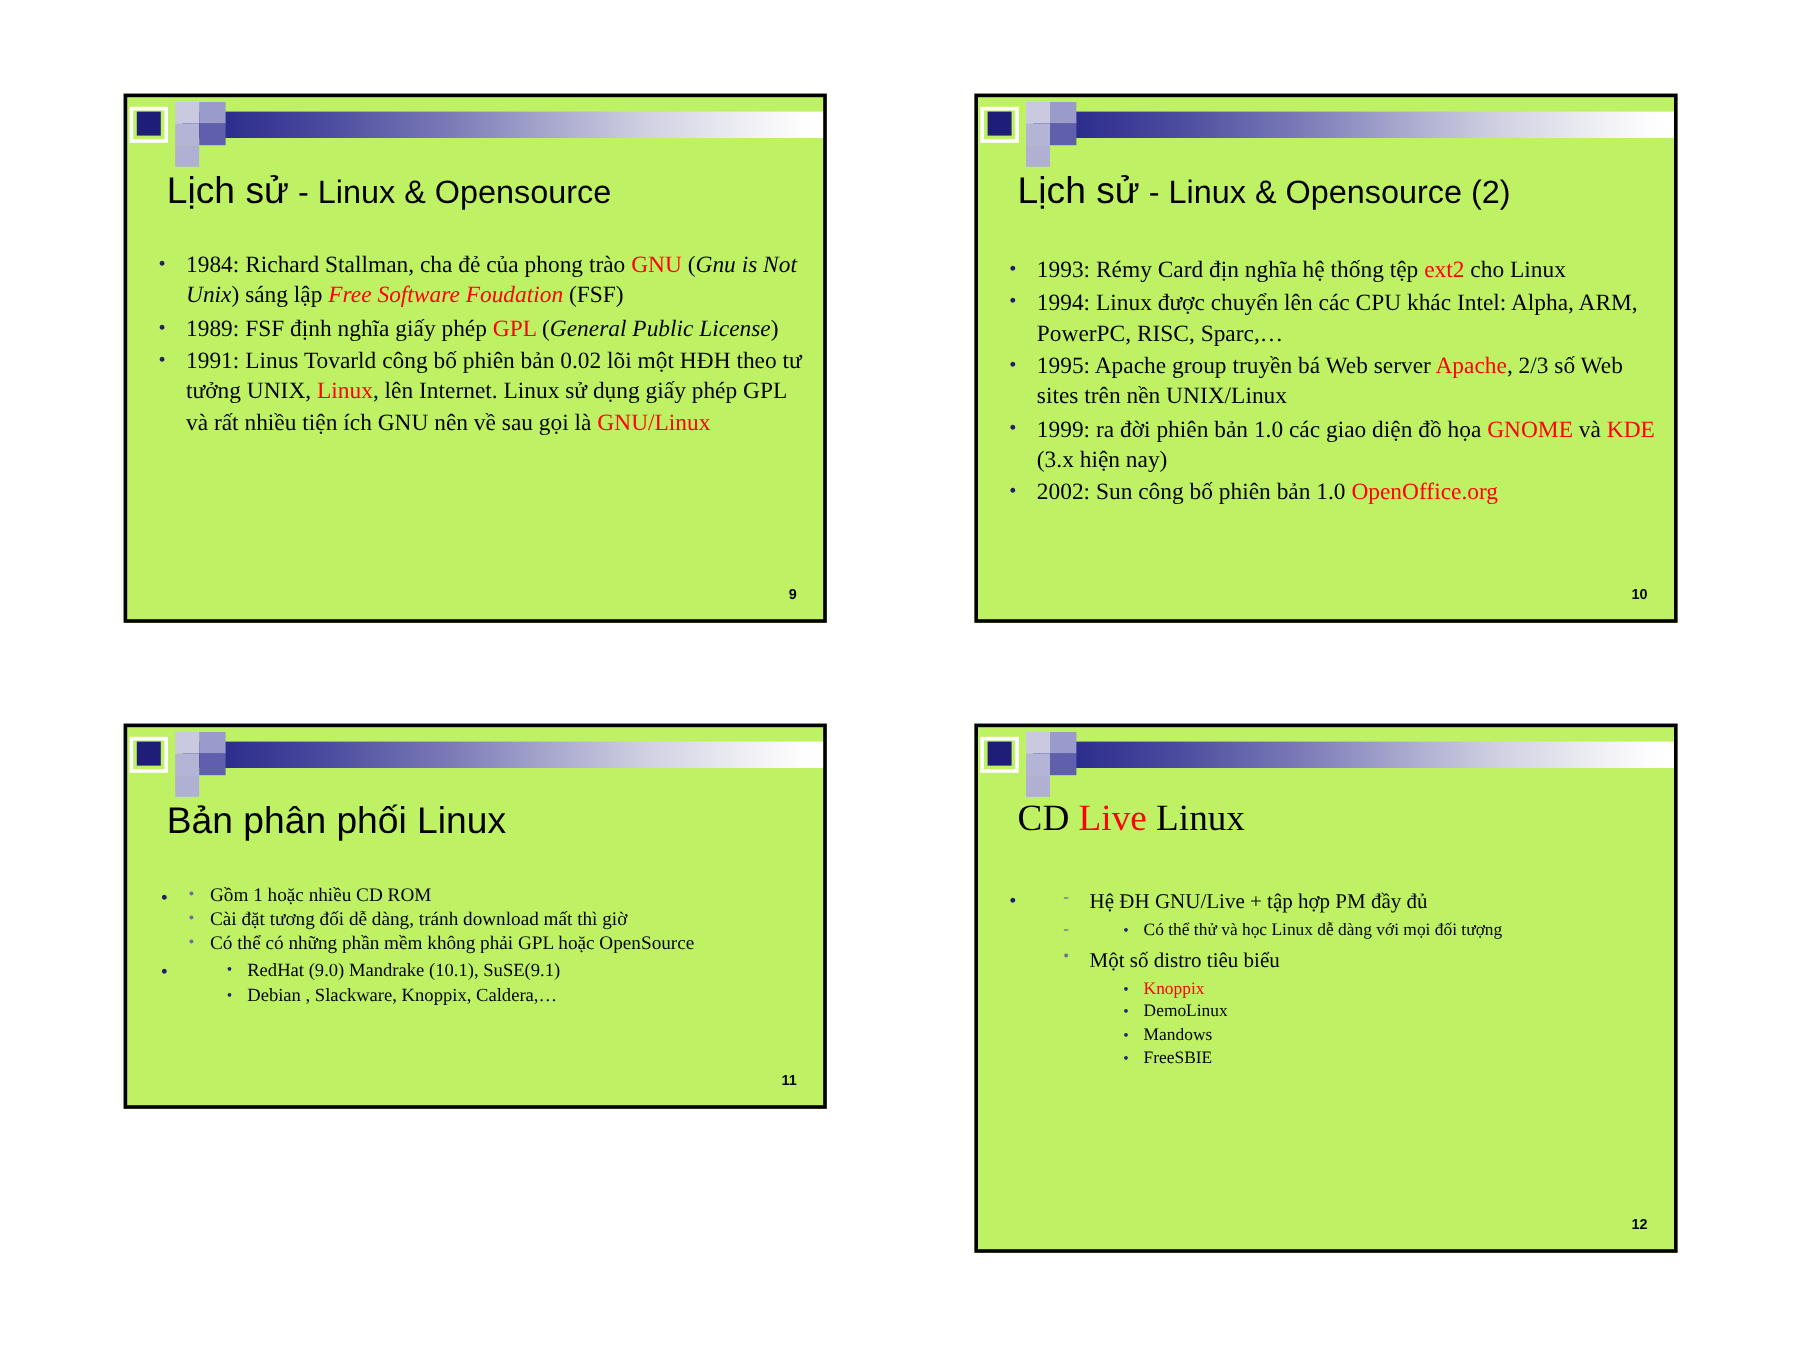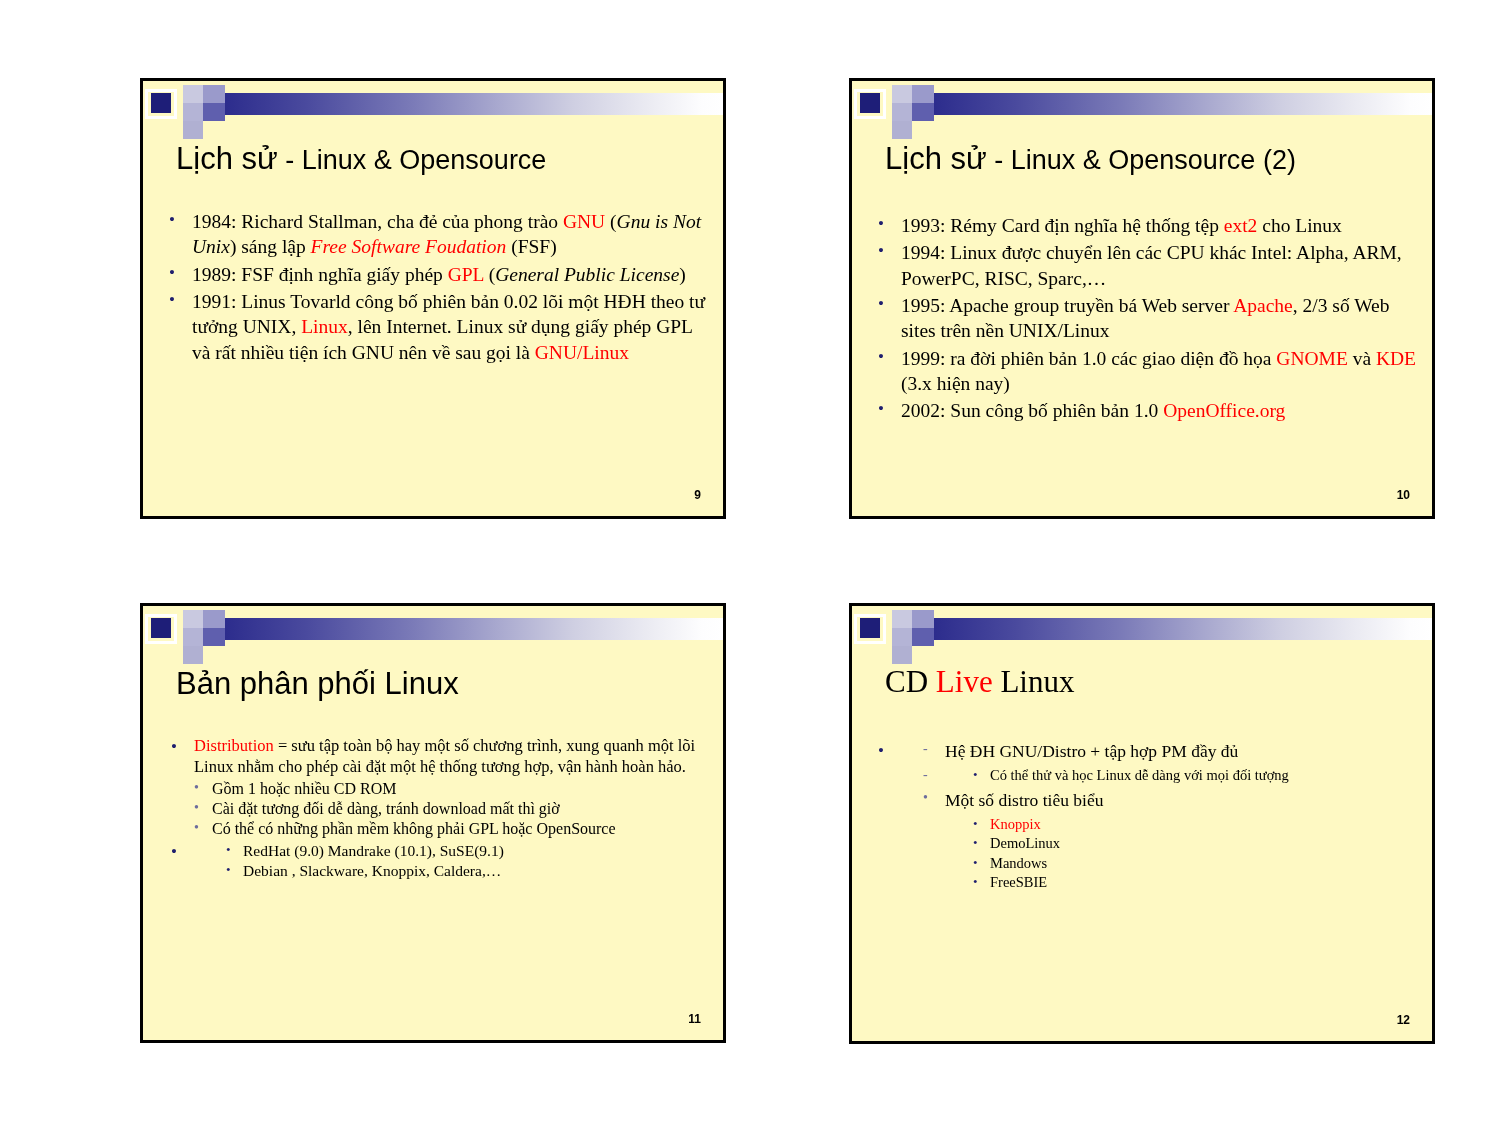--- a/index.html
+++ b/index.html
@@ -16,29 +16,28 @@
   #handout {
     position: relative;
     width: 1499px;
     height: 1124px;
     background: #ffffff;
   }
 
   
   .slide {
     position: absolute;
-    background: #fef9c3;
+    background: #bef264;
     border: 3px solid #000000;
     box-sizing: border-box;
     overflow: hidden;
-    margin-left: 37px;
   }
   .slide-1 { left: 103px;  top: 78px;  width: 586px; height: 441px; }
   .slide-2 { left: 812px;  top: 78px;  width: 586px; height: 441px; }
-  .slide-3 { left: 103px;  top: 603px; width: 586px; height: 440px; }
+  .slide-3 { left: 103px;  top: 603px; width: 586px; height: 321px; }
   .slide-4 { left: 812px;  top: 603px; width: 586px; height: 441px; }
 
   
   .deco {
     position: absolute;
     left: 0;
     top: 0;
     width: 100%;
     height: 52px;
   }
@@ -265,21 +264,20 @@
     </div>
 
     <div class="slide-title" style="top:62px;">
       <span class="t-main">Bản phân phối Linux</span>
     </div>
 
     <div class="body-area" style="top:130px; left:28px; right:16px;">
       <ul class="lv lvl1">
         <li class="item">
           <span class="bullet">•</span>
-          <span class="txt"><span class="red">Distribution</span> = sưu tập toàn bộ hay một số chương trình, xung quanh một lõi Linux nhằm cho phép cài đặt một hệ thống tương hợp, vận hành hoàn hảo.</span>
           <ul class="lv lvl2 nested" style="margin-top:1px;">
             <li class="item">
               <span class="bullet">•</span>
               <span class="txt">Gồm 1 hoặc nhiều CD ROM</span>
             </li>
             <li class="item">
               <span class="bullet">•</span>
               <span class="txt">Cài đặt tương đối dễ dàng, tránh download mất thì giờ</span>
             </li>
             <li class="item">
@@ -324,21 +322,21 @@
     </div>
 
     <div class="body-area" style="top:130px; left:26px; right:14px;">
       <ul class="lv lvl1">
         <li class="item">
           <span class="bullet">•</span>
 
           <ul class="lv lvl2 nested" style="margin-left:22px; margin-top:4px;">
             <li class="item">
               <span class="bullet">-</span>
-              <span class="txt">Hệ ĐH GNU/Distro + tập hợp PM đầy đủ</span>
+              <span class="txt">Hệ ĐH GNU/Live + tập hợp PM đầy đủ</span>
             </li>
             <li class="item">
               <span class="bullet">-</span>
               <ul class="lv lvl3 nested" style="margin-left:28px; margin-top:3px;">
                 <li class="item">
                   <span class="bullet">•</span>
                   <span class="txt">Có thể thử và học Linux dễ dàng với mọi đối tượng</span>
                 </li>
               </ul>
             </li>

